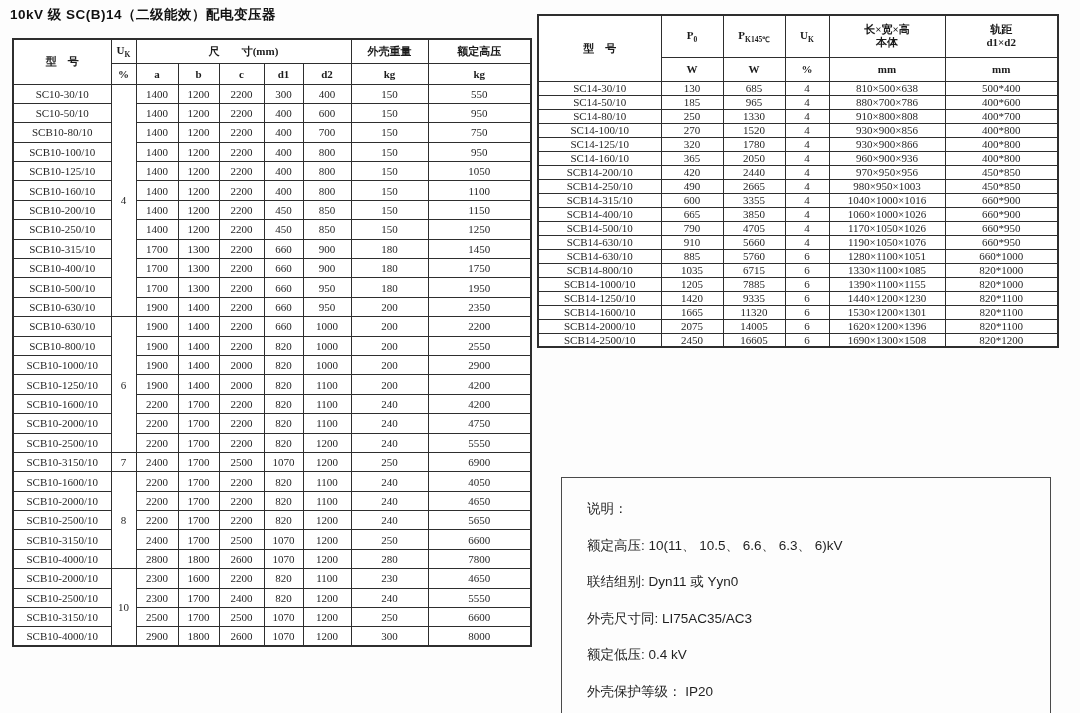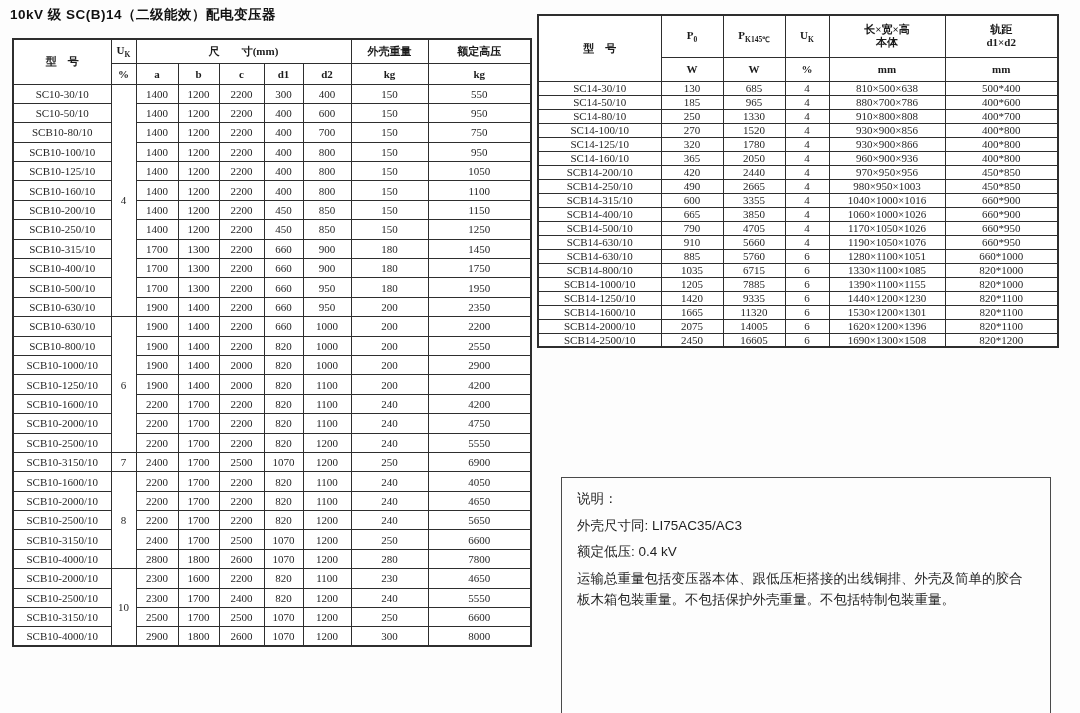--- a/index.html
+++ b/index.html
@@ -18,21 +18,21 @@
   .left thead tr.h2{height:21px;}
   .left tbody tr{height:19.4px;}
   table.right{left:537px;top:14px;width:520px;}
   .right thead tr.h1{height:42px;}
   .right thead tr.h2{height:24px;}
   .right tbody tr{height:14px;}
   .two-line div{line-height:1.25;}
   .notes{position:absolute;left:561px;top:477px;width:468px;height:280px;
          border:1.5px solid #4a4a4a;padding:5px 10px 0 10px;
          font-family:"Liberation Sans",sans-serif;font-size:13.5px;line-height:1.6;color:#1f1f1f;}
-  .notes .line{margin:5px;}
+  .notes .line{margin:15px;}
 </style>
 </head>
 <body>
 
 <div class="page">
 
   <div class="doc-title">10kV 级 SC(B)14（二级能效）配电变压器</div>
 
   <table class="tbl left">
     <colgroup>
@@ -547,19 +547,22 @@
           <td>16605</td>
           <td>6</td>
           <td>1690×1300×1508</td>
           <td>820*1200</td>
         </tr>
       </tbody>
   </table>
 
   <div class="notes">
     <p class="line">说明：</p>
+    <p class="line">额定高压: 10(11、 10.5、 6.6、 6.3、 6)kV</p>
+    <p class="line">联结组别: Dyn11  或 Yyn0</p>
     <p class="line">外壳尺寸同: LI75AC35/AC3</p>
     <p class="line">额定低压: 0.4 kV</p>
+    <p class="line">外壳保护等级： IP20</p>
     <p class="line">运输总重量包括变压器本体、跟低压柜搭接的出线铜排、外壳及简单的胶合板木箱包装重量。不包括保护外壳重量。不包括特制包装重量。</p>
 
   </div>
 
 </div>
 
 </body></html>

